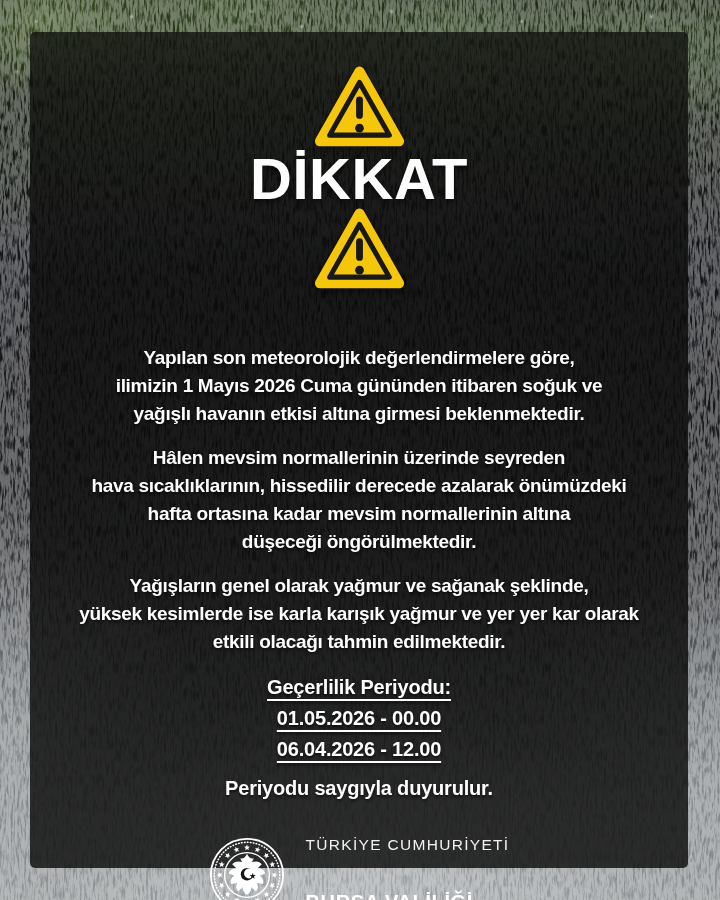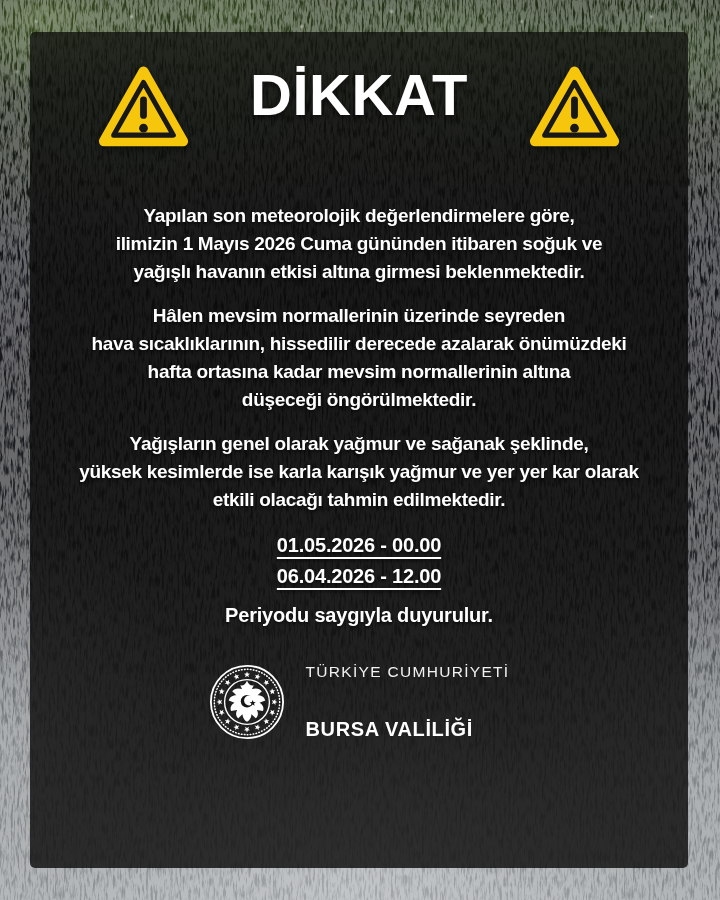--- a/index.html
+++ b/index.html
@@ -53,22 +53,23 @@
   .panel{
     position:absolute;left:30px;top:32px;width:658px;height:836px;
     background:linear-gradient(180deg,rgba(14,16,12,.78) 0%,rgba(10,10,10,.84) 30%,rgba(13,13,13,.82) 100%);
     border-radius:5px;
   }
   .content{
     position:relative;height:100%;box-sizing:border-box;
     padding:34px 9px 0;display:flex;flex-direction:column;align-items:center;
   }
   .header-row{
-    width:524px;display:flex;justify-content:space-between;
+    width:524px;display:flex;justify-content:space-between;align-items:center;
     margin-bottom:26px;
+    flex-direction:column;
   }
   .tri{width:93px;height:84px;display:block;filter:drop-shadow(0 3px 5px rgba(0,0,0,.5));}
   .title{
     font-size:58px;font-weight:bold;letter-spacing:0.5px;line-height:1;
     text-shadow:0 3px 6px rgba(0,0,0,.6);
   }
   .para{
     margin:0 0 16px;max-width:648px;
     font-size:19px;font-weight:bold;line-height:28px;letter-spacing:-0.3px;
     text-align:center;white-space:pre;
@@ -131,20 +132,21 @@
 yağışlı havanın etkisi altına girmesi beklenmektedir.</p>
       <p class="para">Hâlen mevsim normallerinin üzerinde seyreden
 hava sıcaklıklarının, hissedilir derecede azalarak önümüzdeki
 hafta ortasına kadar mevsim normallerinin altına
 düşeceği öngörülmektedir.</p>
       <p class="para">Yağışların genel olarak yağmur ve sağanak şeklinde,
 yüksek kesimlerde ise karla karışık yağmur ve yer yer kar olarak
 etkili olacağı tahmin edilmektedir.</p>
 
       <div class="validity">
+        <div>Geçerlilik Periyodu:</div>
         <div>01.05.2026 - 00.00</div>
         <div>06.04.2026 - 12.00</div>
       </div>
 
       <div class="closing">Periyodu saygıyla duyurulur.</div>
 
       <div class="footer">
         <svg class="emblem" viewBox="0 0 100 100">
           <defs>
             <path id="es" d="M50 9.8 L51.06 12.54 L53.99 12.70 L51.71 14.56 L52.47 17.40 L50 15.8 L47.53 17.40 L48.29 14.56 L46.01 12.70 L48.94 12.54 Z"></path>

